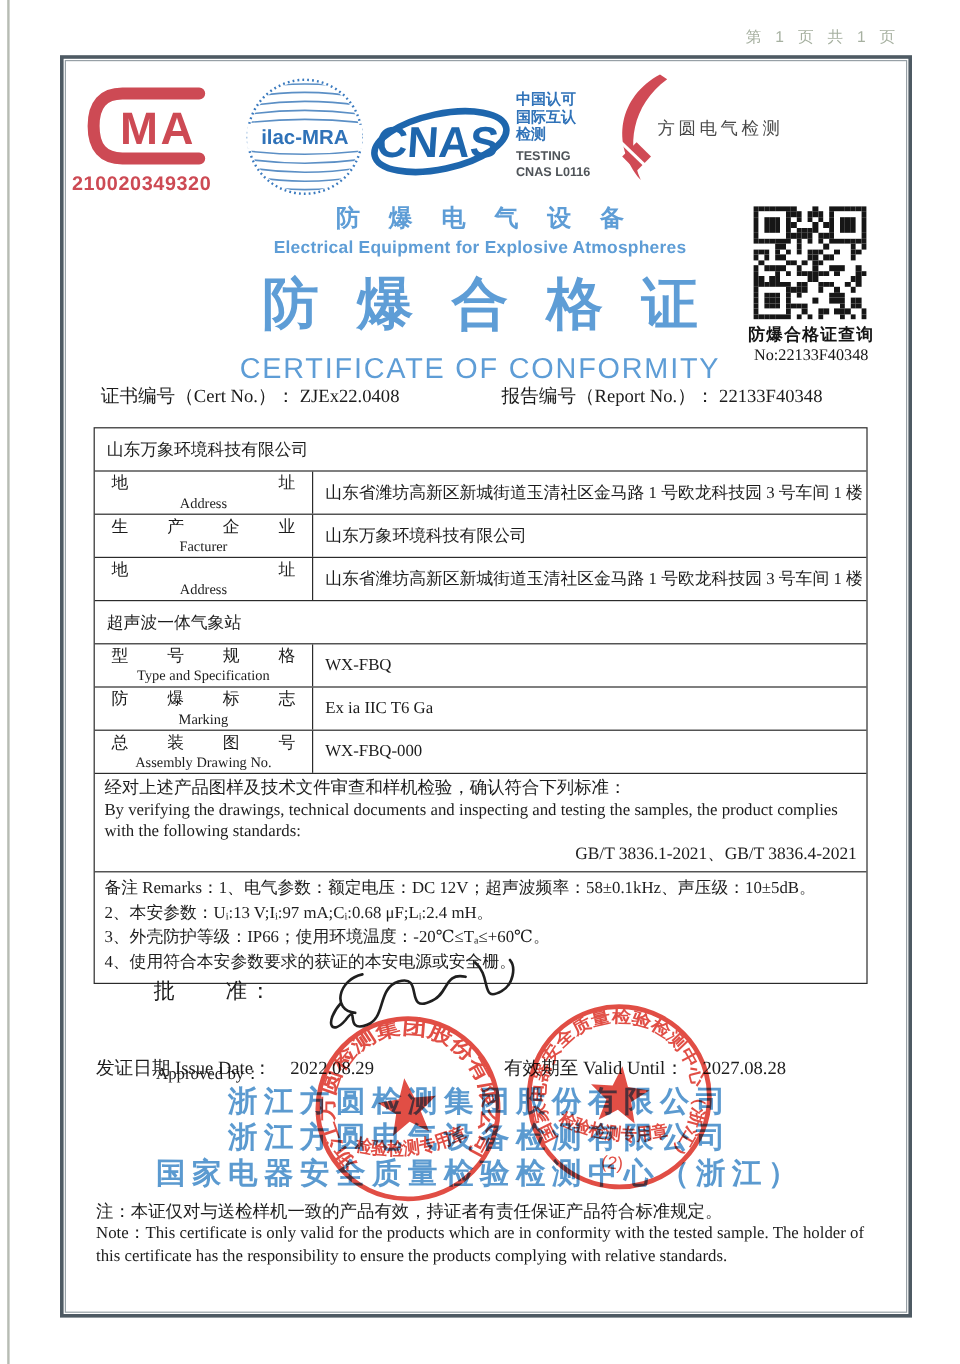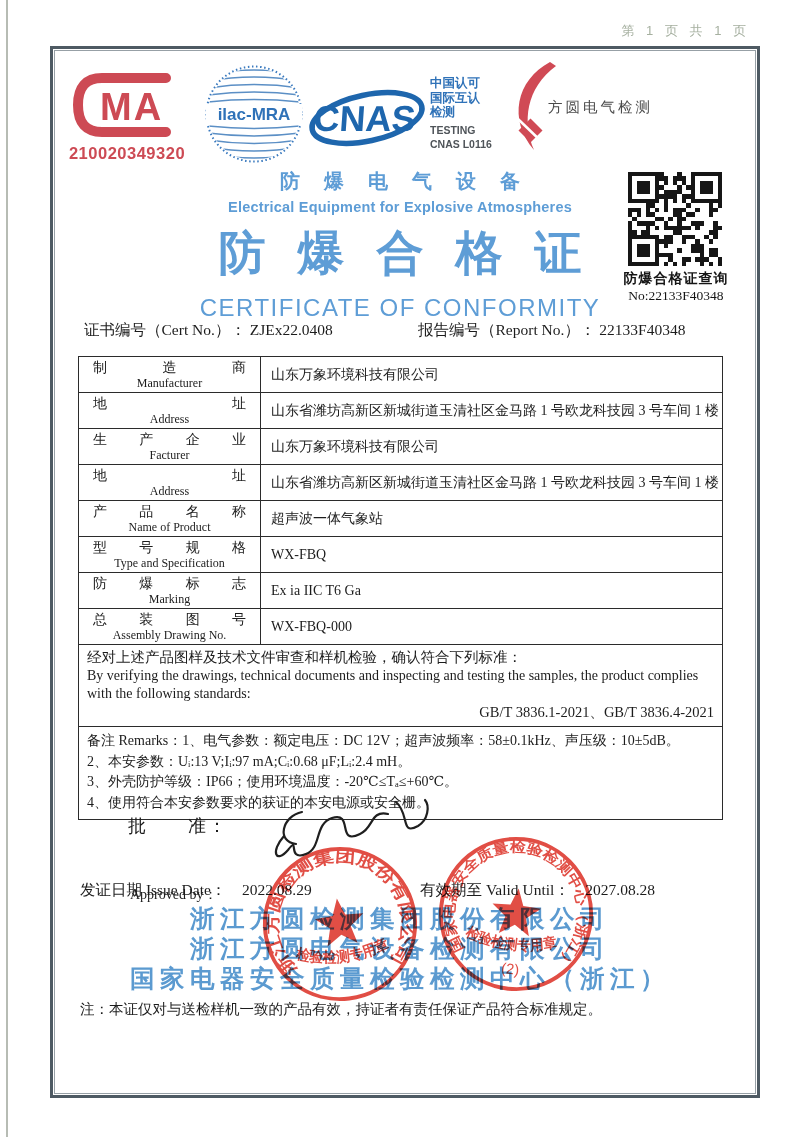--- a/index.html
+++ b/index.html
@@ -8,21 +8,21 @@
   .abs{position:absolute;}
   
   .scan-edge{left:6px;top:0;width:2px;height:1137px;background:#b7bcb4;}
   
   .page-num{left:540px;top:22px;width:210px;text-align:right;color:#a6b0a0;
             font-size:13px;letter-spacing:4px;font-family:"Liberation Sans","DejaVu Sans",sans-serif;}
   
   .frame{left:50px;top:46px;width:704px;height:1046px;border:3px solid #4e5a63;}
   .frame-inner{position:absolute;left:1px;top:1px;right:1px;bottom:1px;border:1px solid #97a0a6;}
   
-  .cma-number{left:60px;top:144px;width:134px;text-align:center;color:#cd4a54;
+  .cma-number{left:60px;top:144px;width:134px;color:#cd4a54;
               font-weight:bold;font-size:16.5px;letter-spacing:.5px;
               font-family:"Liberation Sans","DejaVu Sans",sans-serif;}
   .accred{left:430px;top:76px;font-family:"Liberation Sans","DejaVu Sans",sans-serif;line-height:14.5px;}
   .accred .b{color:#2f72b8;font-size:12.5px;font-weight:bold;}
   .accred .g{color:#4f5459;font-size:10.5px;font-weight:bold;}
   .fy-label{left:548px;top:98px;font-size:14.5px;color:#4a4a4a;letter-spacing:3px;}
   
   .hdr{left:60px;top:168px;width:680px;text-align:center;color:#5e9dd6;
        font-family:"Liberation Sans","DejaVu Sans",sans-serif;}
   .sub-zh{font-size:20px;font-weight:bold;letter-spacing:24px;padding-left:24px;}
@@ -369,24 +369,20 @@
       <i style="grid-area: 21 / 21;"></i>
     </div>
   <div class="abs qr-caption">防爆合格证查询</div>
   <div class="abs qr-number">No:22133F40348</div>
 
   <div class="abs cert-row" style="left:84px;top:320px;"><span>证书编号（Cert No.）：</span> <span>ZJEx22.0408</span></div>
   <div class="abs cert-row" style="left:418px;top:320px;"><span>报告编号（Report No.）：</span> <span>22133F40348</span></div>
 
   <div class="abs cert-table">
     <div class="trow">
-      <div class="tlabel">
-          <div class="lz">制造商</div>
-          <div class="le">Manufacturer</div>
-        </div>
       <div class="tvalue">山东万象环境科技有限公司</div>
     </div>
     <div class="trow">
       <div class="tlabel">
           <div class="lz">地址</div>
           <div class="le">Address</div>
         </div>
       <div class="tvalue">山东省潍坊高新区新城街道玉清社区金马路 1 号欧龙科技园 3 号车间 1 楼 109</div>
     </div>
     <div class="trow">
@@ -397,24 +393,20 @@
       <div class="tvalue">山东万象环境科技有限公司</div>
     </div>
     <div class="trow">
       <div class="tlabel">
           <div class="lz">地址</div>
           <div class="le">Address</div>
         </div>
       <div class="tvalue">山东省潍坊高新区新城街道玉清社区金马路 1 号欧龙科技园 3 号车间 1 楼 109</div>
     </div>
     <div class="trow">
-      <div class="tlabel">
-          <div class="lz">产品名称</div>
-          <div class="le">Name of Product</div>
-        </div>
       <div class="tvalue">超声波一体气象站</div>
     </div>
     <div class="trow">
       <div class="tlabel">
           <div class="lz">型号规格</div>
           <div class="le">Type and Specification</div>
         </div>
       <div class="tvalue">WX-FBQ</div>
     </div>
     <div class="trow">
@@ -486,13 +478,14 @@
     <text fill="#dd352b" font-size="14" font-weight="bold" font-family="Liberation Sans,DejaVu Sans,sans-serif" textLength="292" lengthAdjust="spacingAndGlyphs">
       <textPath href="#ringR">国家电器安全质量检验检测中心（浙江）</textPath>
     </text>
     <text fill="#dd352b" font-size="14.5" font-weight="bold" font-family="Liberation Sans,DejaVu Sans,sans-serif" textLength="96" lengthAdjust="spacingAndGlyphs">
       <textPath href="#arcR">检验检测专用章</textPath>
     </text>
     <text x="85" y="146" text-anchor="middle" fill="#dd352b" font-size="15" font-family="Liberation Sans,DejaVu Sans,sans-serif">(2)</text>
   </svg>
 
   <div class="abs note-zh">注：本证仅对与送检样机一致的产品有效，持证者有责任保证产品符合标准规定。</div>
+  <div class="abs note-en">Note：This certificate is only valid for the products which are in conformity with the tested sample. The holder of this certificate has the responsibility to ensure the products complying with relative standards.</div>
 </div>
 
 </body></html>

